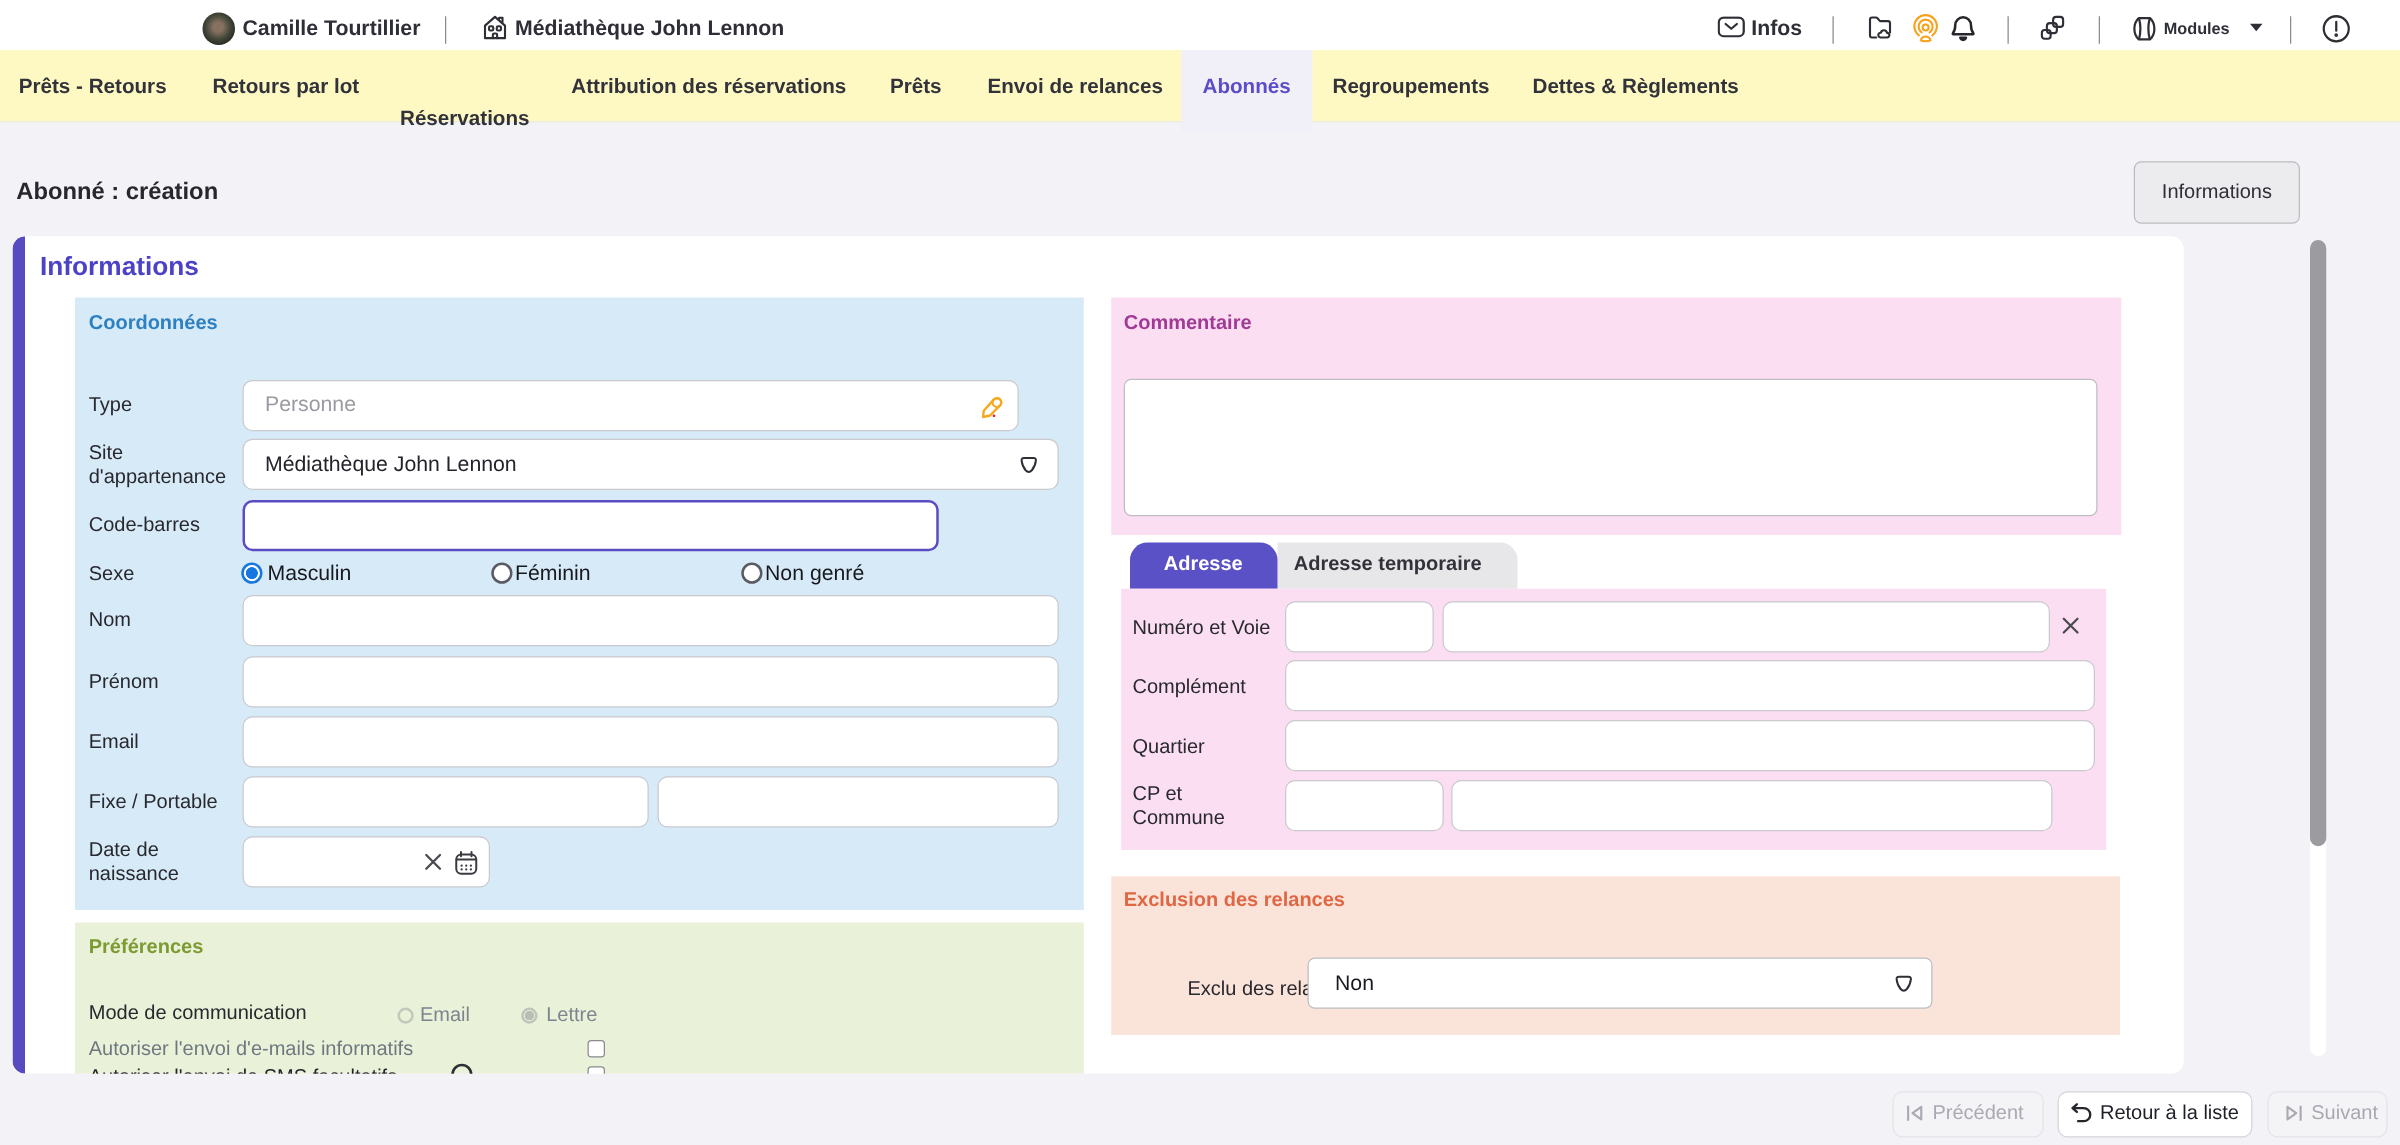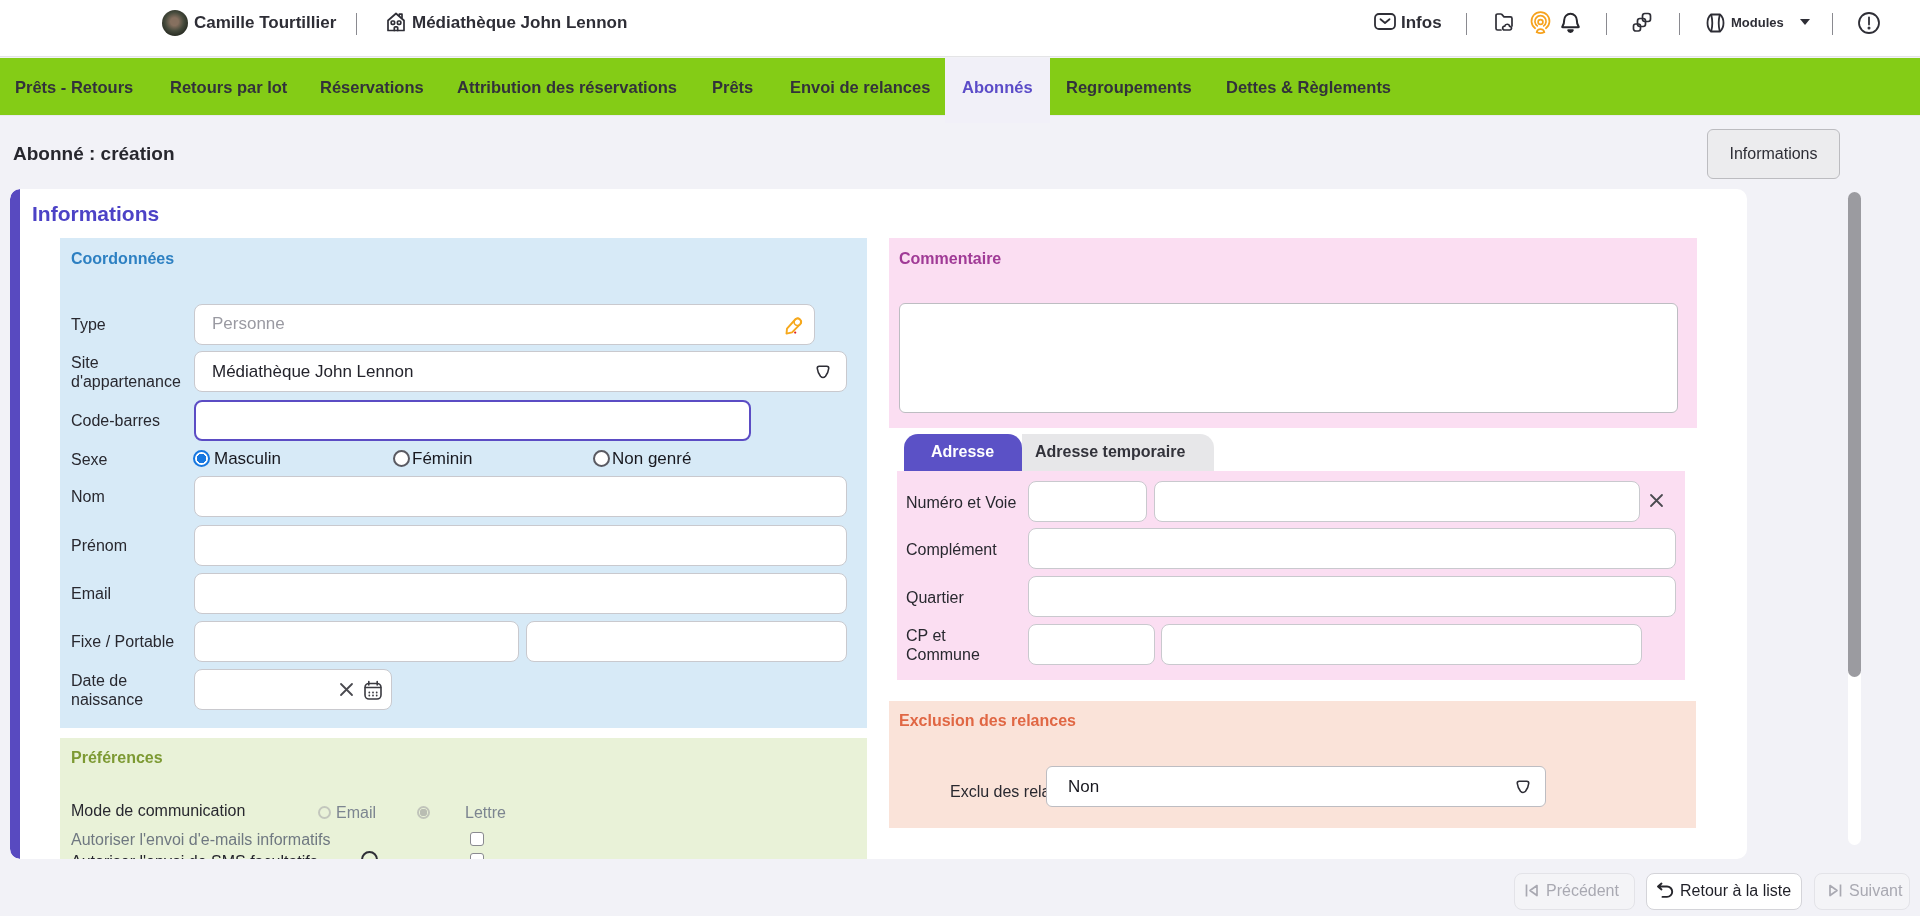--- a/index.html
+++ b/index.html
@@ -5,21 +5,21 @@
   * { margin:0; padding:0; box-sizing:border-box; }
   html,body { width:1920px; height:916px; overflow:hidden; }
   body { font-family:"Liberation Sans", sans-serif; background:#f2f2f7; }
   #page { position:relative; width:1920px; height:916px; }
   .abs { position:absolute; }
   
   #topbar { position:absolute; left:0; top:0; width:1920px; height:57px; background:#fff; border-bottom:1px solid #e4e4e6; }
   .sep { position:absolute; top:13px; width:1px; height:22px; background:#8a8a90; }
   .tb-txt { position:absolute; font-size:17px; font-weight:700; color:#2e2e36; line-height:20px; top:13px; }
   
-  #nav { position:absolute; left:0; top:58px; width:1920px; height:58px; background:#84cc16; border-bottom:1px solid #e9e9ee; }
+  #nav { position:absolute; left:0; top:40px; width:1920px; height:58px; background:#fef9c3; border-bottom:1px solid #e9e9ee; }
   .nav-item { position:absolute; top:20px; font-size:16.5px; font-weight:700; color:#32323a; white-space:nowrap; }
   #tab-active { position:absolute; left:945px; top:0px; width:105px; height:65px; background:#f1f0f8; }
   
   .panel-title { position:absolute; font-size:16px; font-weight:700; }
   .lbl { position:absolute; font-size:16px; color:#28282f; line-height:19px; }
   .inp { position:absolute; background:#fff; border:1px solid #c9c9ce; border-radius:8px; height:41px; }
   .lbl-grey { position:absolute; font-size:16px; color:#7c8590; line-height:19px; }
   .radio-on { width:17px; height:17px; border-radius:50%; border:2px solid #1677e0; background:radial-gradient(circle, #1677e0 0 4.5px, #fff 5px); }
   .radio-off { width:17px; height:17px; border-radius:50%; border:2px solid #5a5a62; background:#fff; }
   .radio-dis { width:13px; height:13px; border-radius:50%; border:2px solid #c3c7bd; }
@@ -96,21 +96,21 @@
         <path d="M12 6.5 V13.5"></path>
         <circle cx="12" cy="17" r="0.6" fill="#2e2e36"></circle>
       </svg>
     </div>
   </div>
 
   <div id="nav">
     <div id="tab-active"></div>
     <div class="nav-item" style="left:15px;">Prêts - Retours</div>
     <div class="nav-item" style="left:170px;">Retours par lot</div>
-    <div class="nav-item" style="left:320px;">Réservations</div>
+    <div class="nav-item" style="left:320px;margin-top:26px;">Réservations</div>
     <div class="nav-item" style="left:457px;">Attribution des réservations</div>
     <div class="nav-item" style="left:712px;">Prêts</div>
     <div class="nav-item" style="left:790px;">Envoi de relances</div>
     <div class="nav-item" style="left:962px; color:#5b4cc8;">Abonnés</div>
     <div class="nav-item" style="left:1066px;">Regroupements</div>
     <div class="nav-item" style="left:1226px;">Dettes &amp; Règlements</div>
   </div>
 
   <div class="abs" style="left:13px; top:143px; font-size:19px; font-weight:700; color:#27272e;">Abonné : création</div>
   <div class="abs" style="left:1707px; top:129px; width:133px; height:50px; background:#ececee; border:1px solid #bcbcc0; border-radius:6px; font-size:16px; color:#2e2e36; text-align:center; line-height:48px;">Informations</div>
@@ -182,21 +182,21 @@
           <circle cx="13.7" cy="15.5" r="0.9"></circle>
         </g>
     </svg></div>
 
   <div class="abs" style="left:60px; top:738px; width:807px; height:121px; background:#e9f2d8;"></div>
   <div class="panel-title" style="left:71px; top:749px; color:#7d9a33;">Préférences</div>
   <div class="lbl" style="left:71px; top:801px;">Mode de communication</div>
   <div class="abs radio-dis" style="left:318px; top:806px;"></div>
   <div class="lbl-grey" style="left:336px; top:803px;">Email</div>
   <div class="abs radio-dis-on" style="left:417px; top:806px;"></div>
-  <div class="lbl-grey" style="left:437px; top:803px;margin-left:28px;">Lettre</div>
+  <div class="lbl-grey" style="left:437px; top:803px;">Lettre</div>
   <div class="lbl-grey" style="left:71px; top:830px; color:#6f7881;">Autoriser l'envoi d'e-mails informatifs</div>
   <div class="abs" style="left:470px; top:832px; width:14px; height:14px; background:#fff; border:1px solid #8a8a90; border-radius:3px;"></div>
   <div class="lbl-grey" style="left:71px; top:852px; color:#23232b;">Autoriser l'envoi de SMS facultatifs</div>
   <div class="abs" style="left:361px; top:851px; width:17px; height:17px; border:2px solid #2e2e36; border-radius:50%;"></div>
   <div class="abs" style="left:470px; top:853px; width:14px; height:14px; background:#fff; border:1px solid #8a8a90; border-radius:3px;"></div>
 
   <div class="abs" style="left:889px; top:238px; width:808px; height:190px; background:#fbdef2;"></div>
   <div class="panel-title" style="left:899px; top:250px; color:#a03a96;">Commentaire</div>
   <div class="abs" style="left:899px; top:303px; width:779px; height:110px; background:#fff; border:1px solid #bdbdc2; border-radius:6px;"></div>
 

